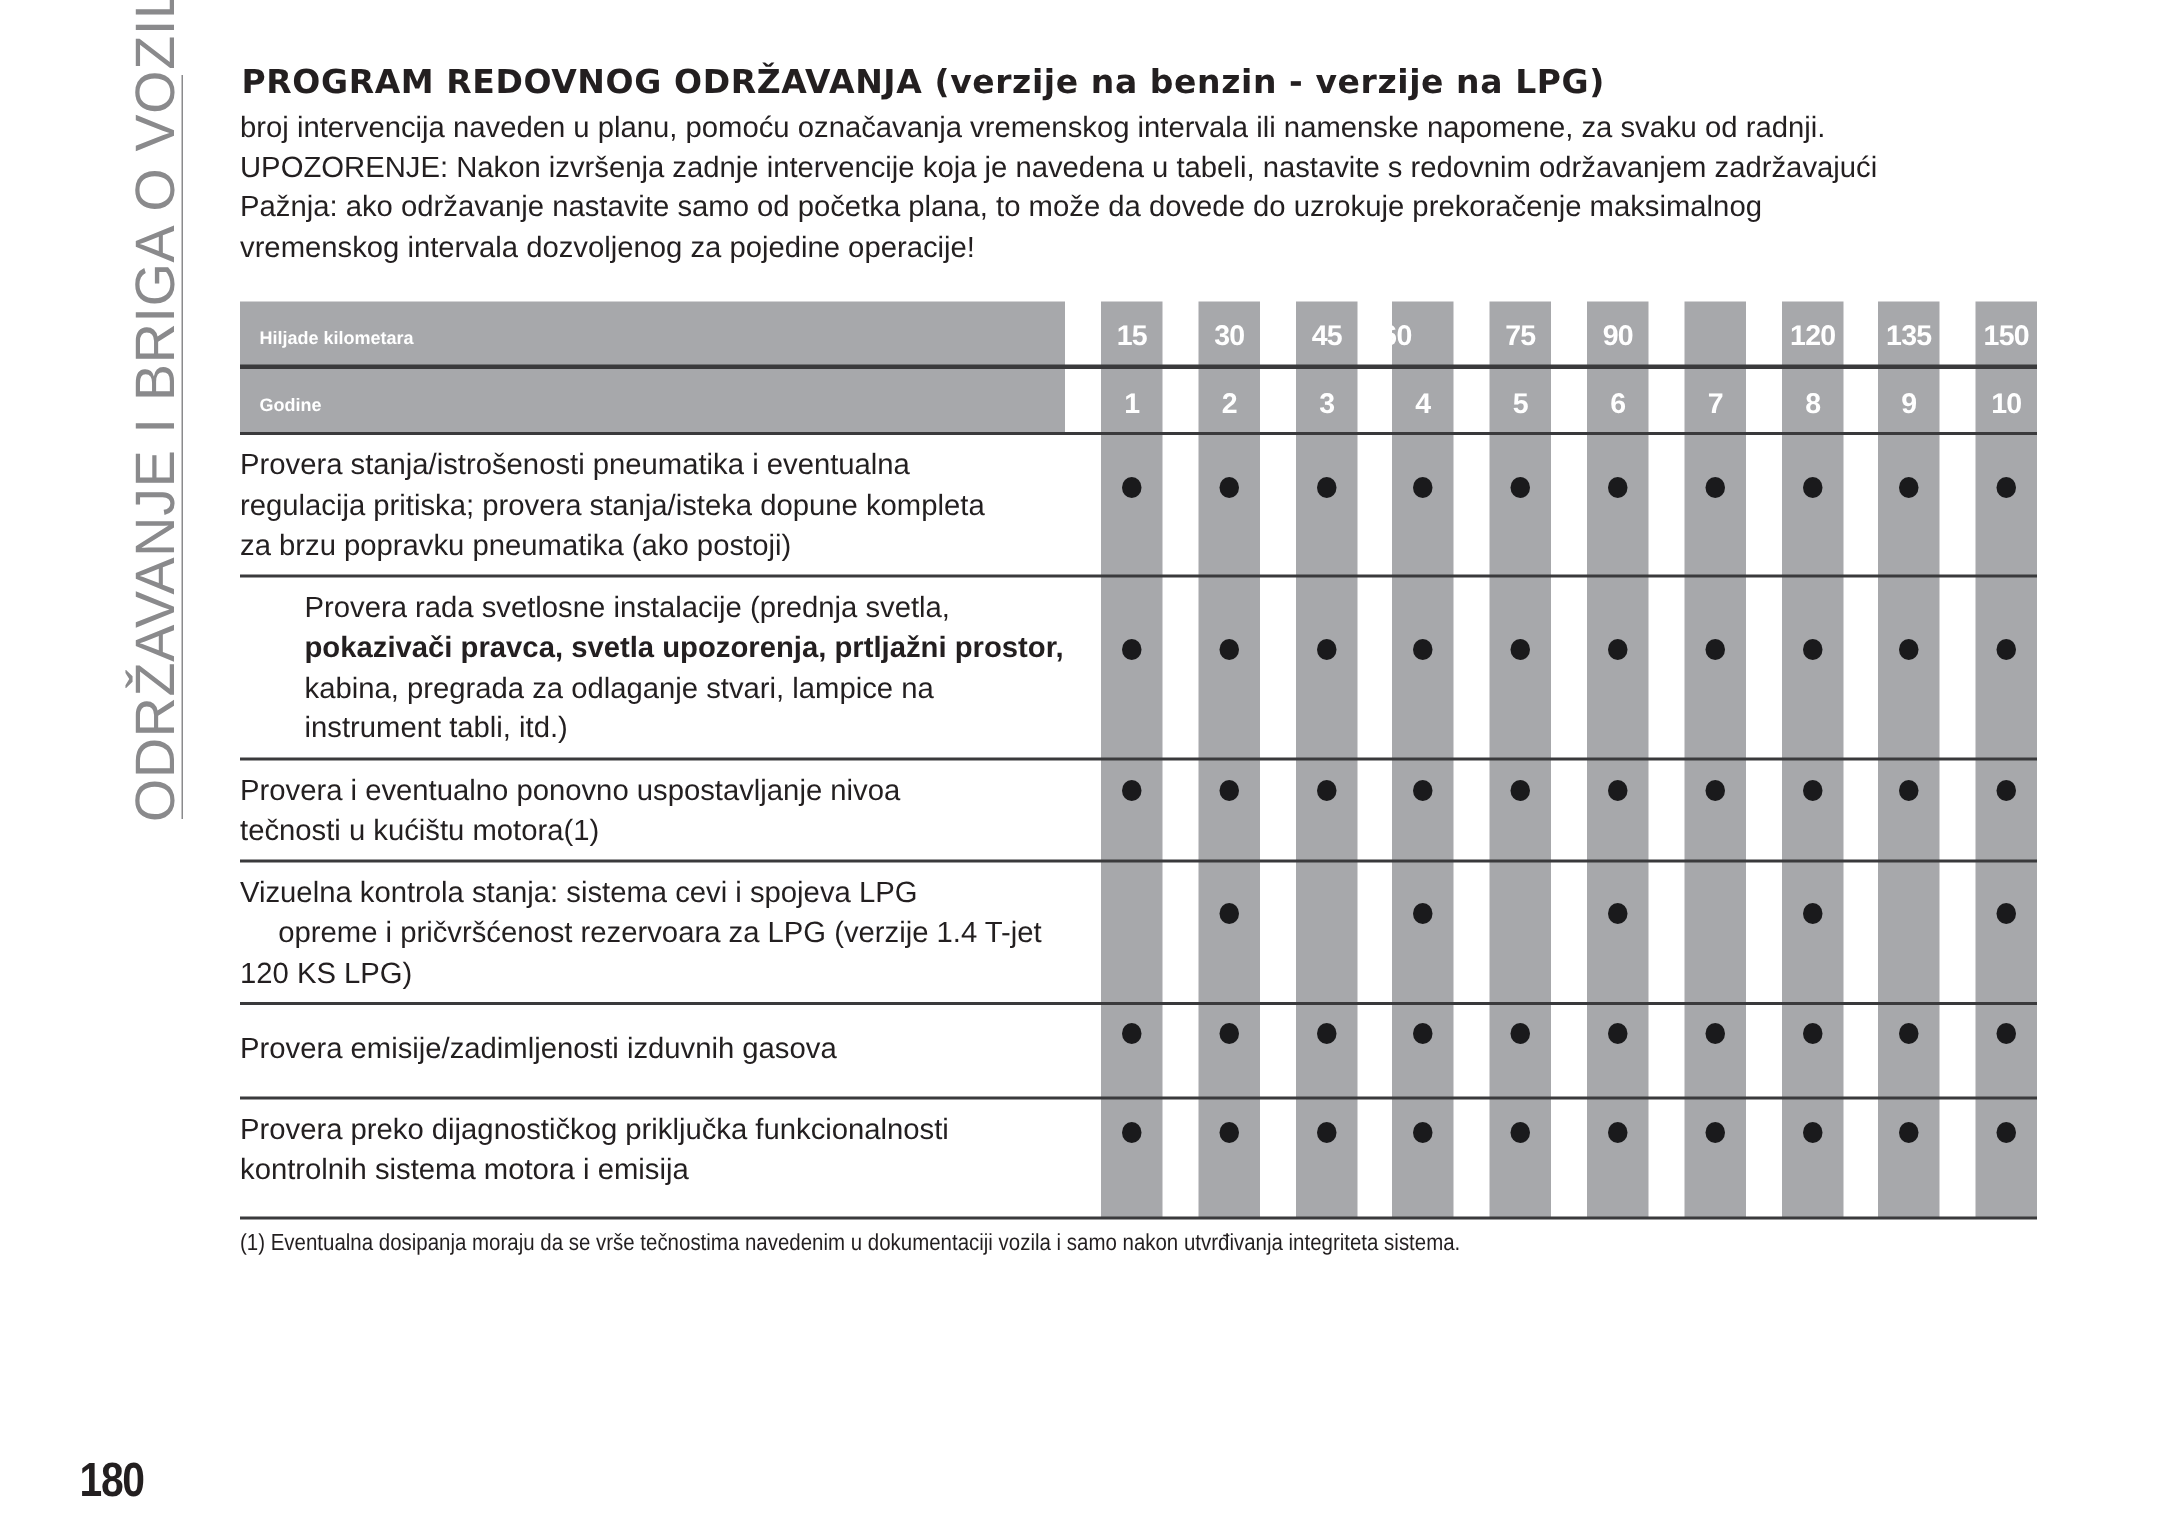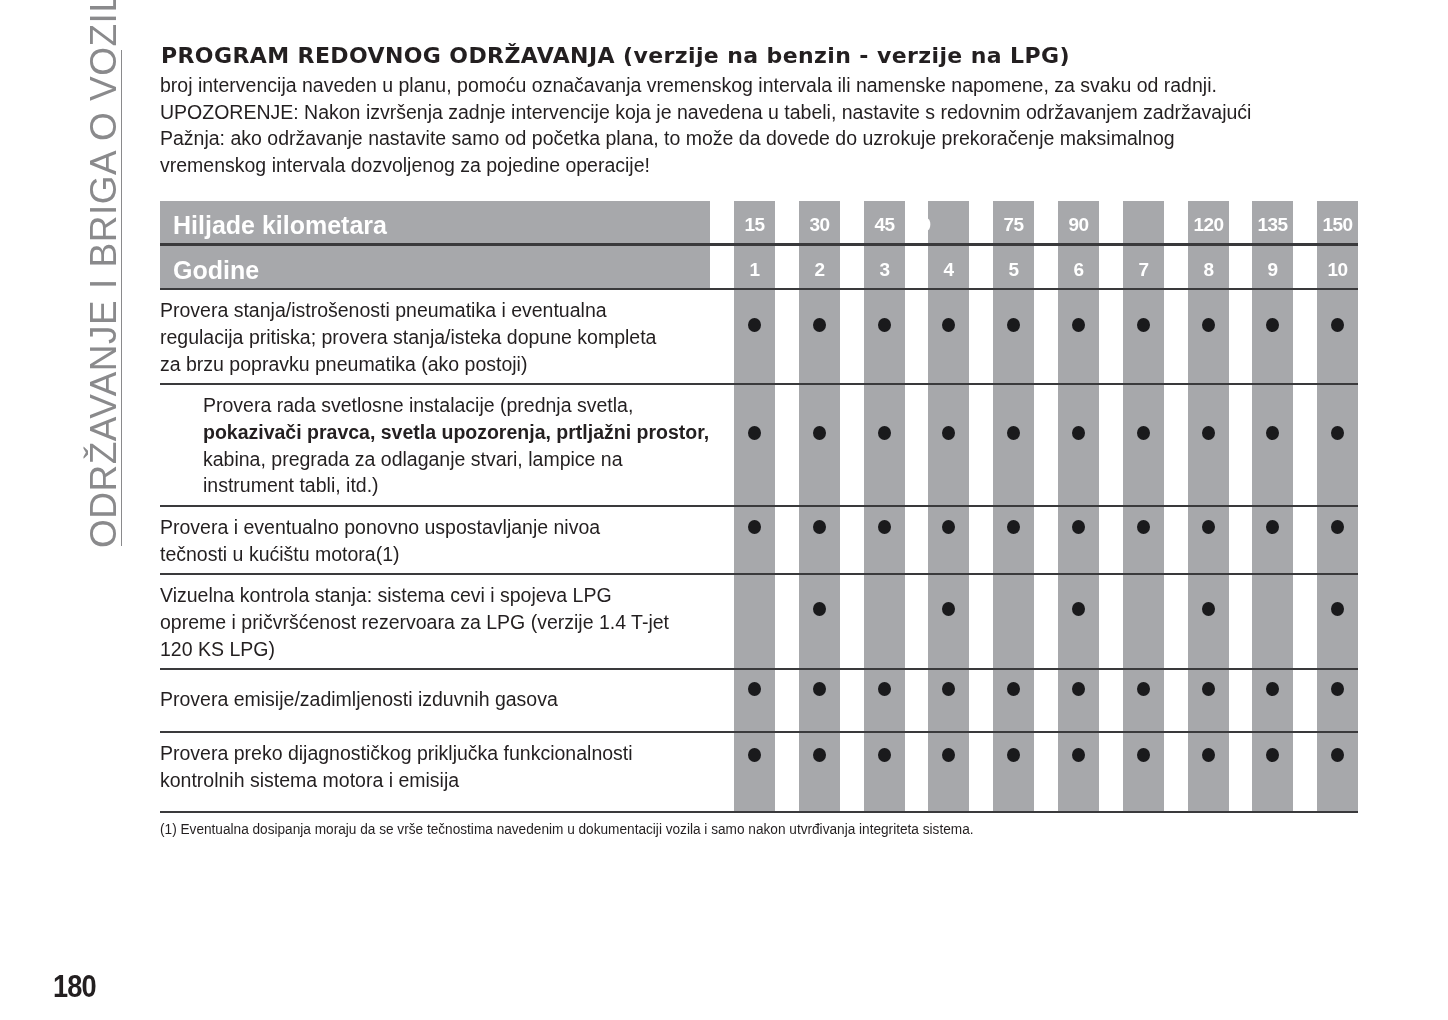--- a/index.html
+++ b/index.html
@@ -28,21 +28,21 @@
   }
   .intro {
     position: absolute; left: 160px; top: 72px; width: 1200px;
     font-size: 19.5px; line-height: 26.5px; color: #231f20;
   }
   .intro p { margin: 0; white-space: nowrap; }
   .col-bar { position: absolute; background: #a7a8ab; width: 41px; }
   .label-bar { position: absolute; background: #a7a8ab; left: 160px; width: 550px; }
   .hline { position: absolute; left: 160px; width: 1198px; background: #3a3a3c; }
   .hcell {
-    position: absolute; color: #ffffff; font-weight: bold; font-size: 25px;
+    position: absolute; color: #ffffff; font-weight: bold; font-size: 12px;
     height: 42px; line-height: 46px;
   }
   .hnum { text-align: center; width: 41px; font-size: 19px; letter-spacing: -0.5px; }
   .row-text {
     position: absolute; left: 160px; width: 560px;
     font-size: 19.5px; line-height: 26.8px; color: #231f20;
   }
   .dot {
     position: absolute; width: 13px; height: 14px; border-radius: 50%; background: #1a1a1c;
   }
@@ -76,21 +76,21 @@
       <div class="col-bar" style="left: 734px; top: 201px; height: 611px;"></div>
       <div class="hcell hnum" style="left: 734px; top: 202px;">15</div>
       <div class="hcell hnum" style="left: 734px; top: 247px;">1</div>
       <div class="col-bar" style="left: 799px; top: 201px; height: 611px;"></div>
       <div class="hcell hnum" style="left: 799px; top: 202px;">30</div>
       <div class="hcell hnum" style="left: 799px; top: 247px;">2</div>
       <div class="col-bar" style="left: 864px; top: 201px; height: 611px;"></div>
       <div class="hcell hnum" style="left: 864px; top: 202px;">45</div>
       <div class="hcell hnum" style="left: 864px; top: 247px;">3</div>
       <div class="col-bar" style="left: 928px; top: 201px; height: 611px;"></div>
-      <div class="hcell hnum" style="left: 900px; top: 202px;">60</div>
+      <div class="hcell hnum" style="left: 900px; top: 202px; text-align: right;">60</div>
       <div class="hcell hnum" style="left: 928px; top: 247px;">4</div>
       <div class="col-bar" style="left: 993px; top: 201px; height: 611px;"></div>
       <div class="hcell hnum" style="left: 993px; top: 202px;">75</div>
       <div class="hcell hnum" style="left: 993px; top: 247px;">5</div>
       <div class="col-bar" style="left: 1058px; top: 201px; height: 611px;"></div>
       <div class="hcell hnum" style="left: 1058px; top: 202px;">90</div>
       <div class="hcell hnum" style="left: 1058px; top: 247px;">6</div>
       <div class="col-bar" style="left: 1123px; top: 201px; height: 611px;"></div>
       <div class="hcell hnum" style="left: 1169px; top: 202px;">105</div>
       <div class="hcell hnum" style="left: 1123px; top: 247px;">7</div>
@@ -145,21 +145,21 @@
       <div class="dot" style="left: 878px; top: 520px;"></div>
       <div class="dot" style="left: 942px; top: 520px;"></div>
       <div class="dot" style="left: 1007px; top: 520px;"></div>
       <div class="dot" style="left: 1072px; top: 520px;"></div>
       <div class="dot" style="left: 1137px; top: 520px;"></div>
       <div class="dot" style="left: 1202px; top: 520px;"></div>
       <div class="dot" style="left: 1266px; top: 520px;"></div>
       <div class="dot" style="left: 1331px; top: 520px;"></div>
       <div class="row-text" style="top: 582px;">
         <div style="white-space: nowrap;">Vizuelna kontrola stanja: sistema cevi i spojeva LPG</div>
-        <div style="white-space: nowrap;">opreme i pričvršćenost rezervoara za LPG (verzije 1.4 T-jet</div>
+        <div style="white-space: nowrap; text-align: center;">opreme i pričvršćenost rezervoara za LPG (verzije 1.4 T-jet</div>
         <div style="white-space: nowrap;">120 KS LPG)</div>
       </div>
       <div class="dot" style="left: 813px; top: 602px;"></div>
       <div class="dot" style="left: 942px; top: 602px;"></div>
       <div class="dot" style="left: 1072px; top: 602px;"></div>
       <div class="dot" style="left: 1202px; top: 602px;"></div>
       <div class="dot" style="left: 1331px; top: 602px;"></div>
       <div class="row-text" style="top: 686px;">
         <div style="white-space: nowrap;">Provera emisije/zadimljenosti izduvnih gasova</div>
       </div>

